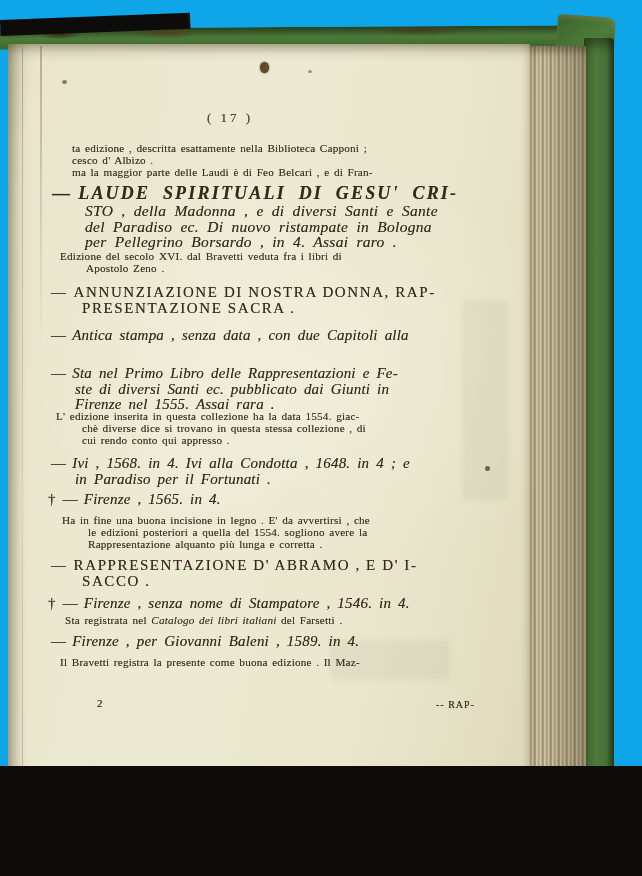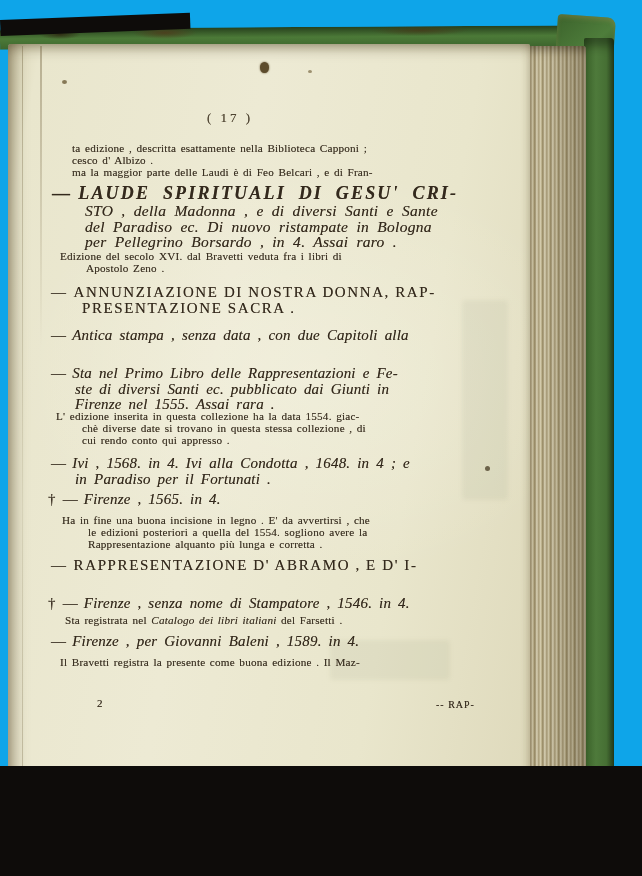--- a/index.html
+++ b/index.html
@@ -133,41 +133,42 @@
   </div>
 
   <div class="tx e-it" style="left:51px;top:366px;">
     <div><span class="marker">—</span><span>Sta nel Primo Libro delle Rappresentazioni e Fe-</span></div>
     <div class="cont">ste di diversi Santi ec.  pubblicato dai Giunti in</div>
     <div class="cont">Firenze nel 1555.  Assai rara .</div>
   </div>
 
   <div class="tx note" style="left:56px;top:410px;">
     <div>L' edizione inserita in questa collezione ha la data 1554. giac-</div>
-    <div class="cont">chè diverse date si trovano in questa stessa collezione , di</div>
+    <div class="cont">chè diverse dice si trovano in questa stessa collezione , di</div>
     <div class="cont">cui rendo conto qui appresso .</div>
   </div>
 
   <div class="tx e-it" style="left:51px;top:456px;">
     <div><span class="marker">—</span><span>Ivi , 1568. in 4. Ivi alla Condotta , 1648. in 4 ; e</span></div>
     <div class="cont">in Paradiso per il Fortunati .</div>
   </div>
 
   <div class="tx e-it" style="left:48px;top:492px;">
     <div><span class="marker">† —</span><span>Firenze , 1565. in 4.</span></div>
   </div>
 
   <div class="tx note" style="left:62px;top:514px;">
     <div>Ha in fine una buona incisione in legno . E' da avvertirsi , che</div>
     <div class="cont">le edizioni posteriori a quella del 1554. sogliono avere la</div>
     <div class="cont">Rappresentazione alquanto più lunga e corretta .</div>
   </div>
 
   <div class="tx e-caps" style="left:51px;top:558px;">
     <div><span class="marker">—</span><span>RAPPRESENTAZIONE D' ABRAMO , E D' I-</span></div>
+    <div class="cont">SACCO .</div>
   </div>
 
   <div class="tx e-it" style="left:48px;top:596px;">
     <div><span class="marker">† —</span><span>Firenze , senza nome di Stampatore , 1546. in 4.</span></div>
   </div>
 
   <div class="tx note" style="left:57px;top:614px;margin-left:8px;">
     <div><span>Sta registrata nel </span><span class="it">Catalogo dei libri italiani</span><span> del Farsetti .</span></div>
   </div>
 

